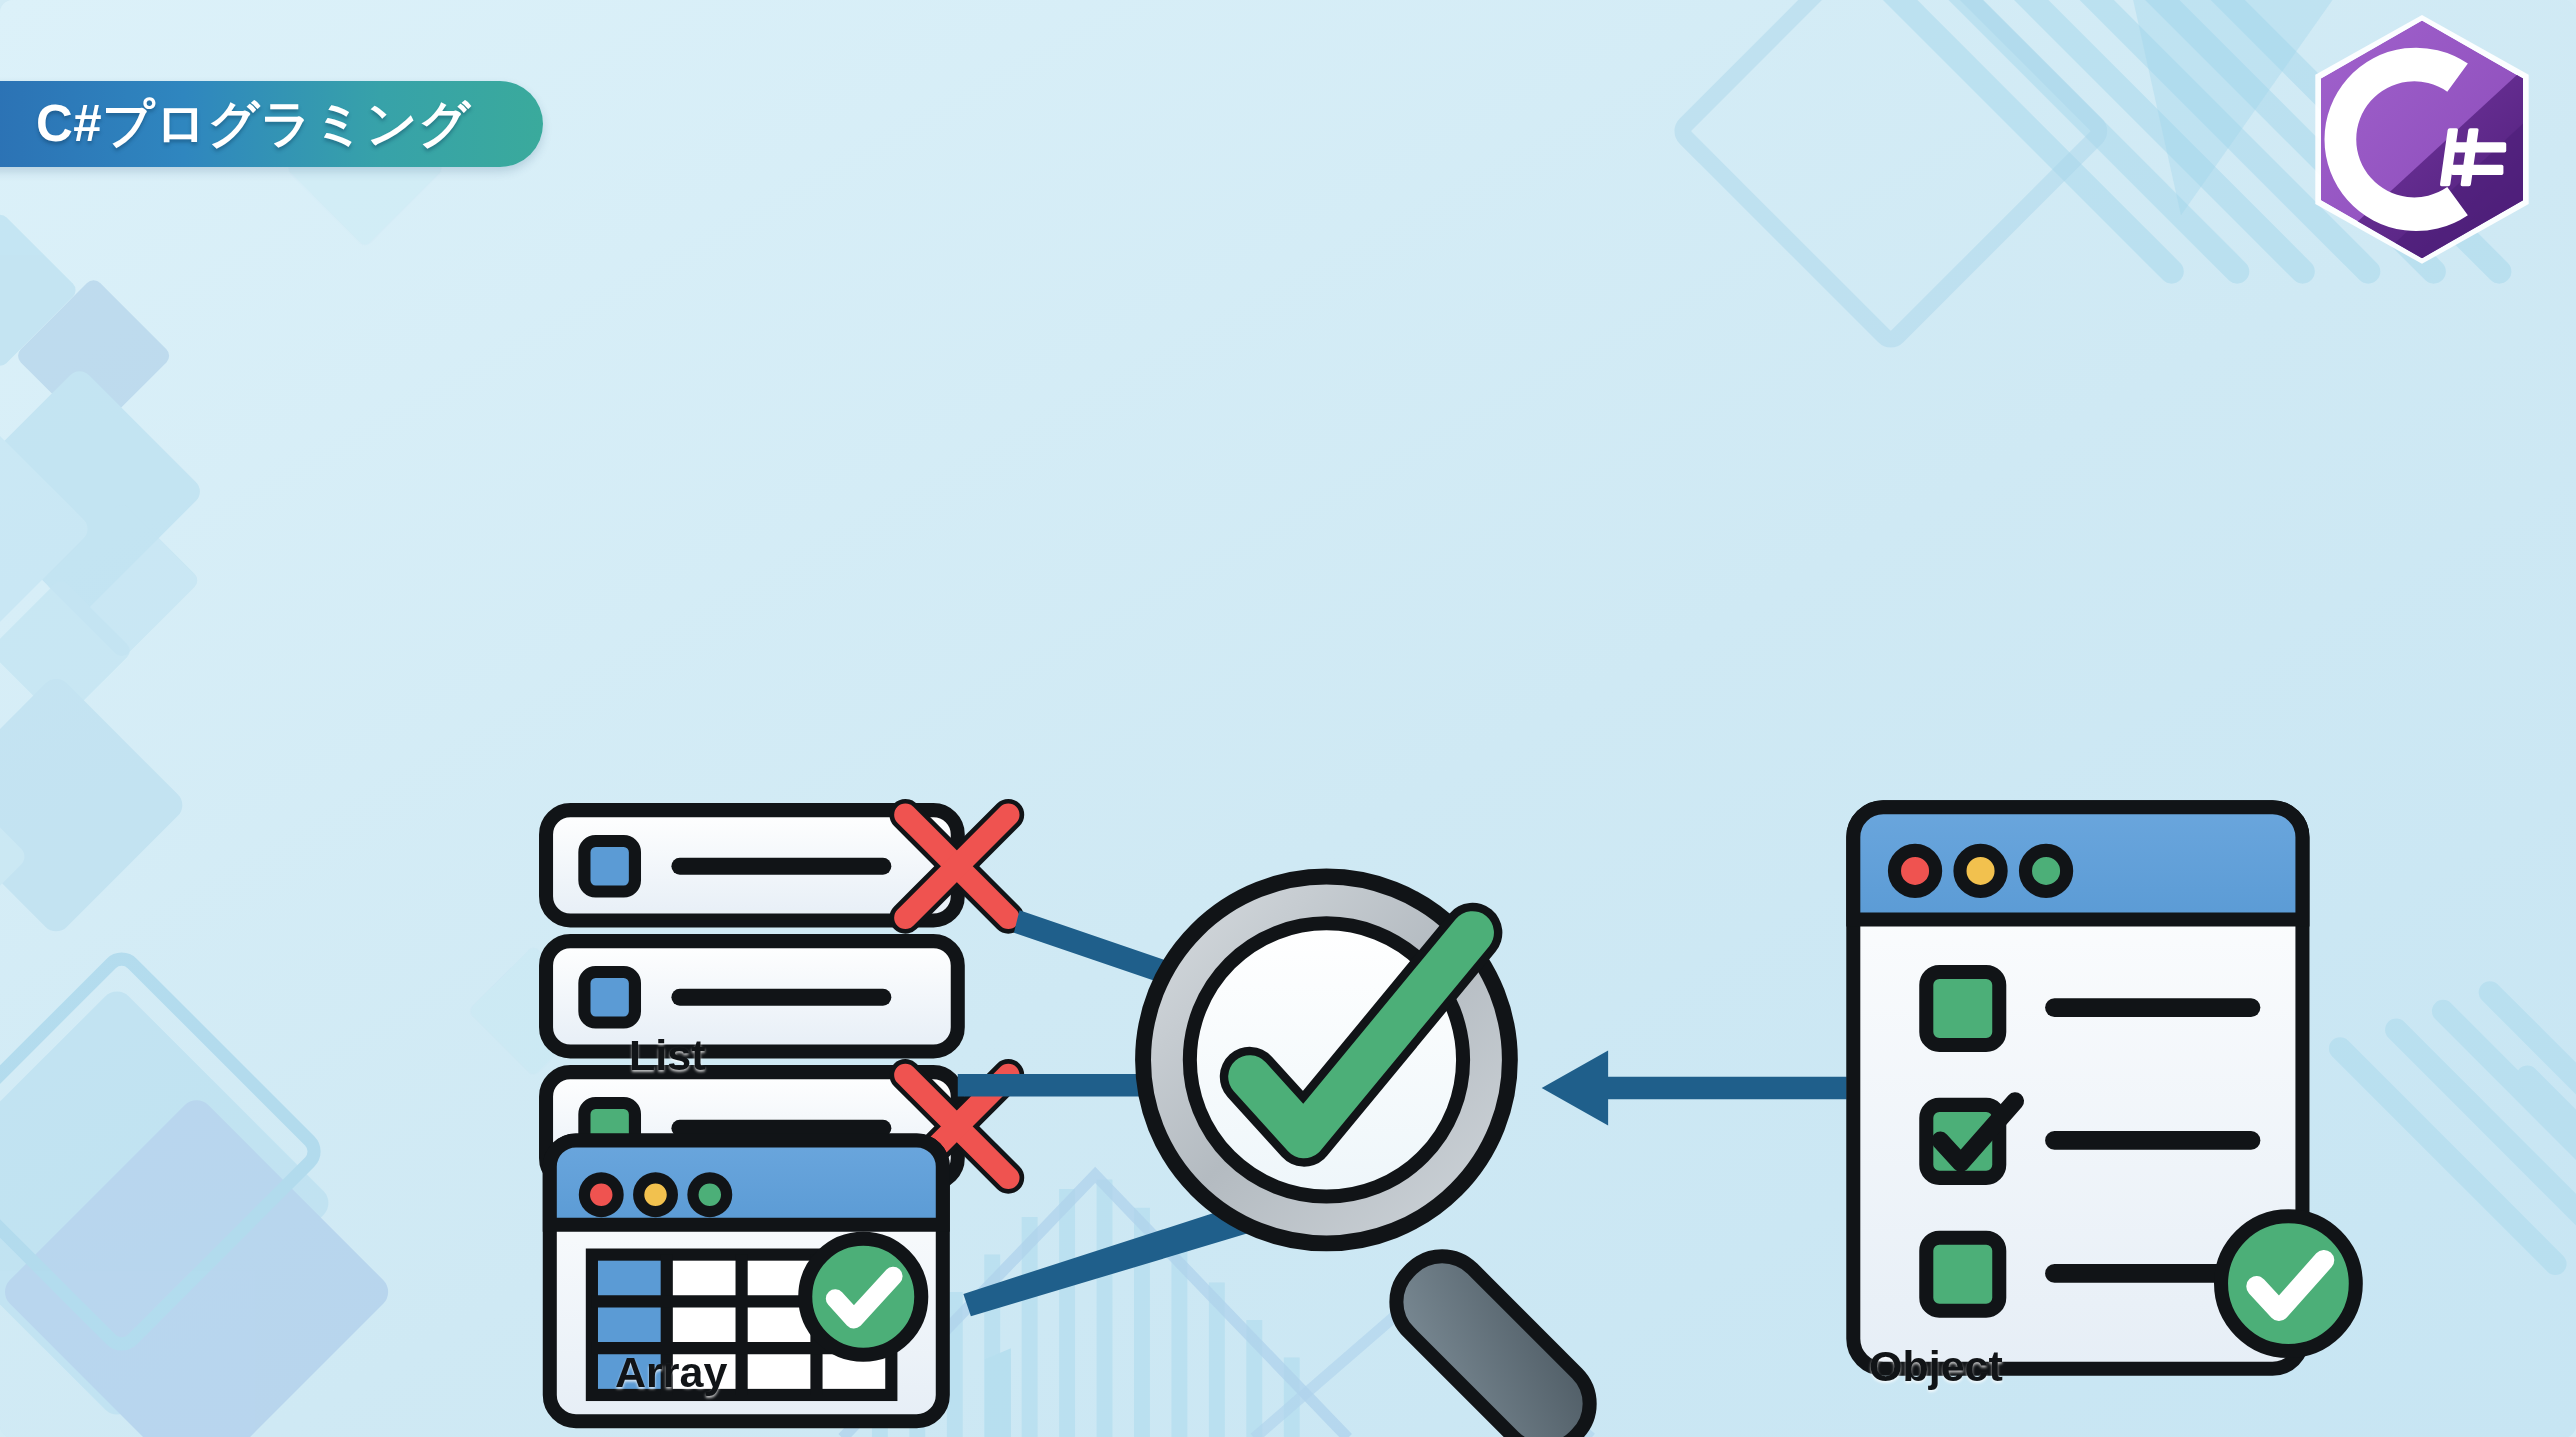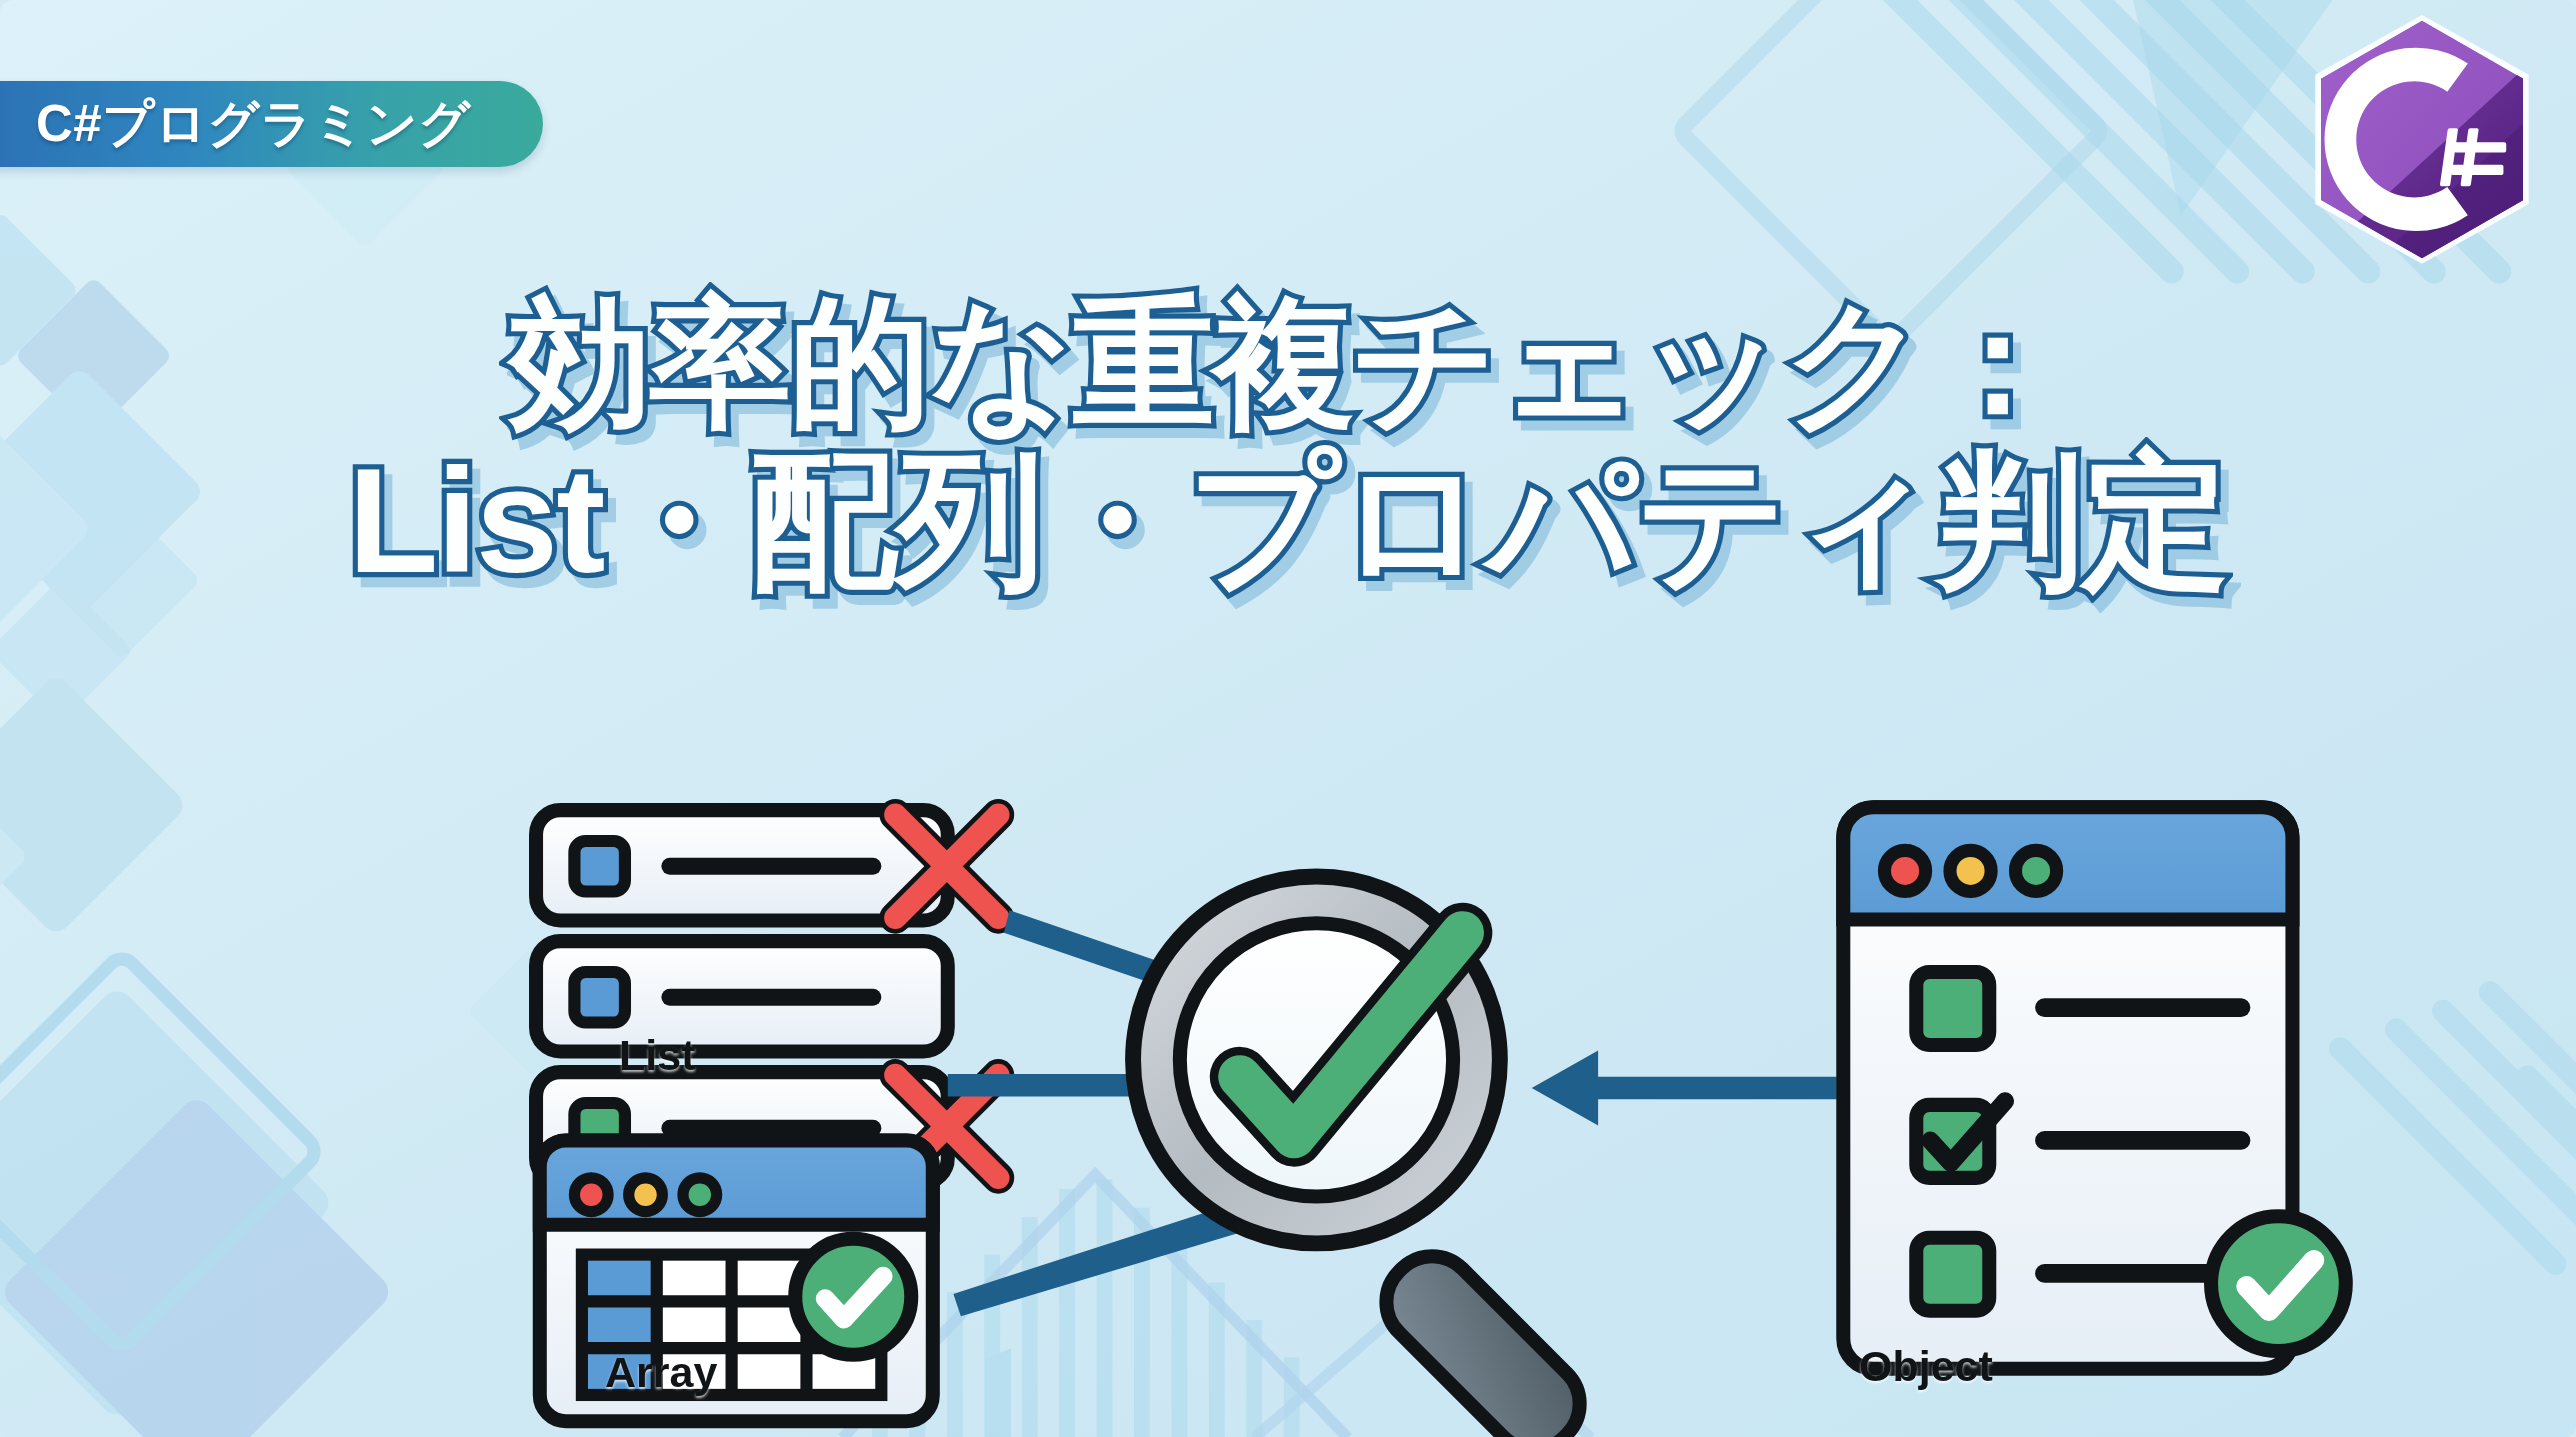--- a/index.html
+++ b/index.html
@@ -53,21 +53,21 @@
     letter-spacing:-1.9px;
     white-space:nowrap;
     -webkit-text-stroke:10.3px #1d5f92;
     paint-order:stroke fill;
     filter:drop-shadow(8.4px 10.3px 0 rgba(120,180,215,.55));
   }
   #tline1{font-size:142px;}
   #tline2{font-size:148px;margin-top:13px;}
 
   
-  #diagram{position:absolute;left:6px;top:768px;width:2140px;height:670px;padding-left:8px;}
+  #diagram{position:absolute;left:16px;top:768px;width:2140px;height:670px;padding-left:8px;}
   #diagram svg{position:absolute;left:0;top:0;width:2576px;height:670px;}
   .ilabel{
     position:absolute;
     font-size:43px;font-weight:700;color:#111417;
     text-shadow:0 1.9px 2.8px rgba(255,255,255,.75);
     white-space:nowrap;
   }
   #label-list{left:613px;top:263px;}
   #label-array{left:599px;top:580px;}
   #label-object{left:1853px;top:574px;}
@@ -199,24 +199,20 @@
 
       <g fill="#ffffff">
         <rect x="170" y="123" width="11" height="62" rx="2" transform="skewX(-8)"></rect>
         <rect x="192" y="123" width="11" height="62" rx="2" transform="skewX(-8)"></rect>
         <rect x="159" y="138" width="56" height="11" rx="2"></rect>
         <rect x="156" y="162" width="56" height="11" rx="2"></rect>
       </g>
     </svg>
   </div>
 
-  <div id="title">
-    <span class="tline" id="tline1">効率的な重複チェック：</span>
-    <span class="tline" id="tline2">List・配列・プロパティ判定</span>
-  </div>
 
   <div id="diagram">
     <svg viewBox="0 0 2752 716" aria-hidden="true">
       <defs>
         <linearGradient id="paneg" x1="0" y1="0" x2="0" y2="1">
           <stop offset="0%" stop-color="#ffffff"></stop>
           <stop offset="100%" stop-color="#e6eef6"></stop>
         </linearGradient>
         <linearGradient id="ringg" x1="0" y1="0" x2="1" y2="1">
           <stop offset="0%" stop-color="#d8dde1"></stop>

